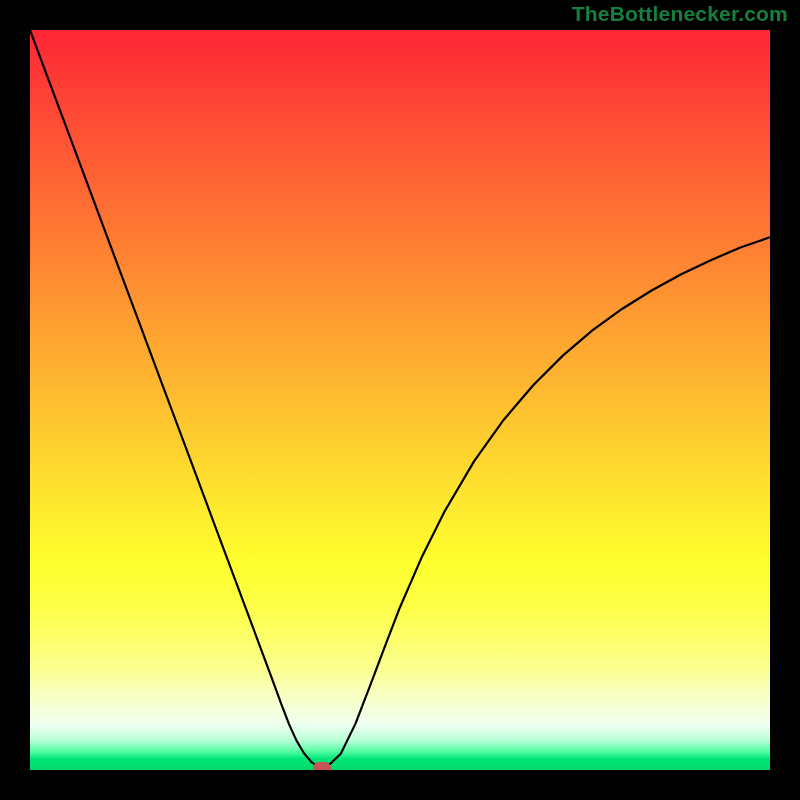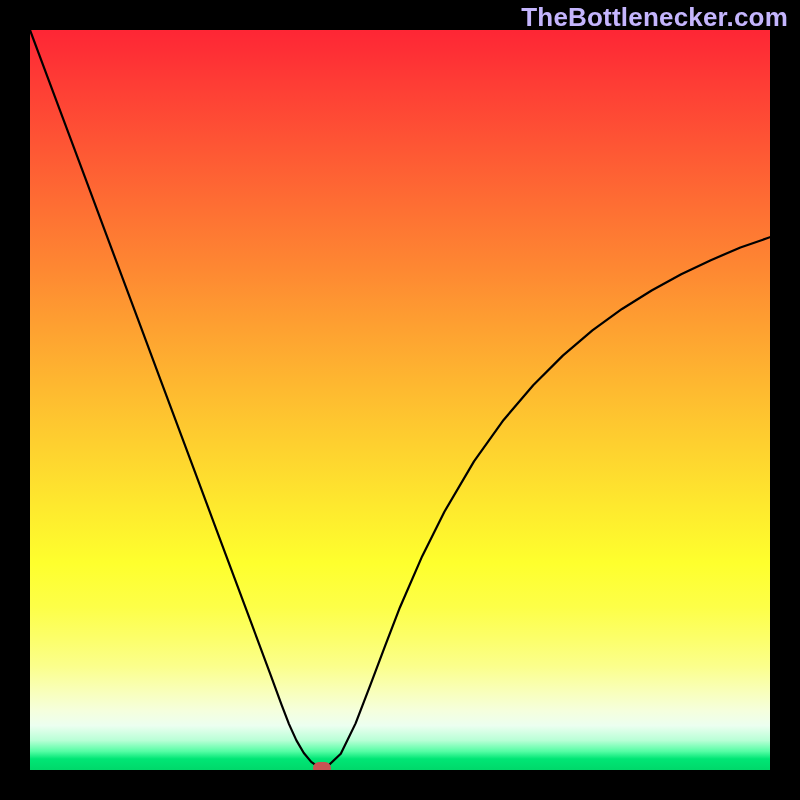--- a/index.html
+++ b/index.html
@@ -8,23 +8,23 @@
     position: relative;
     width: 800px;
     height: 800px;
     background: #000;
   }
   .attribution {
     position: absolute;
     top: 2px;
     right: 12px;
     font-family: Arial, Helvetica, sans-serif;
-    font-size: 26px;
+    font-size: 21px;
     font-weight: bold;
-    color: #c4b5fd;
+    color: #15803d;
     letter-spacing: 0.2px;
   }
   .plot {
     position: absolute;
     left: 30px;
     top: 30px;
     width: 740px;
     height: 740px;
     overflow: hidden;
   }

